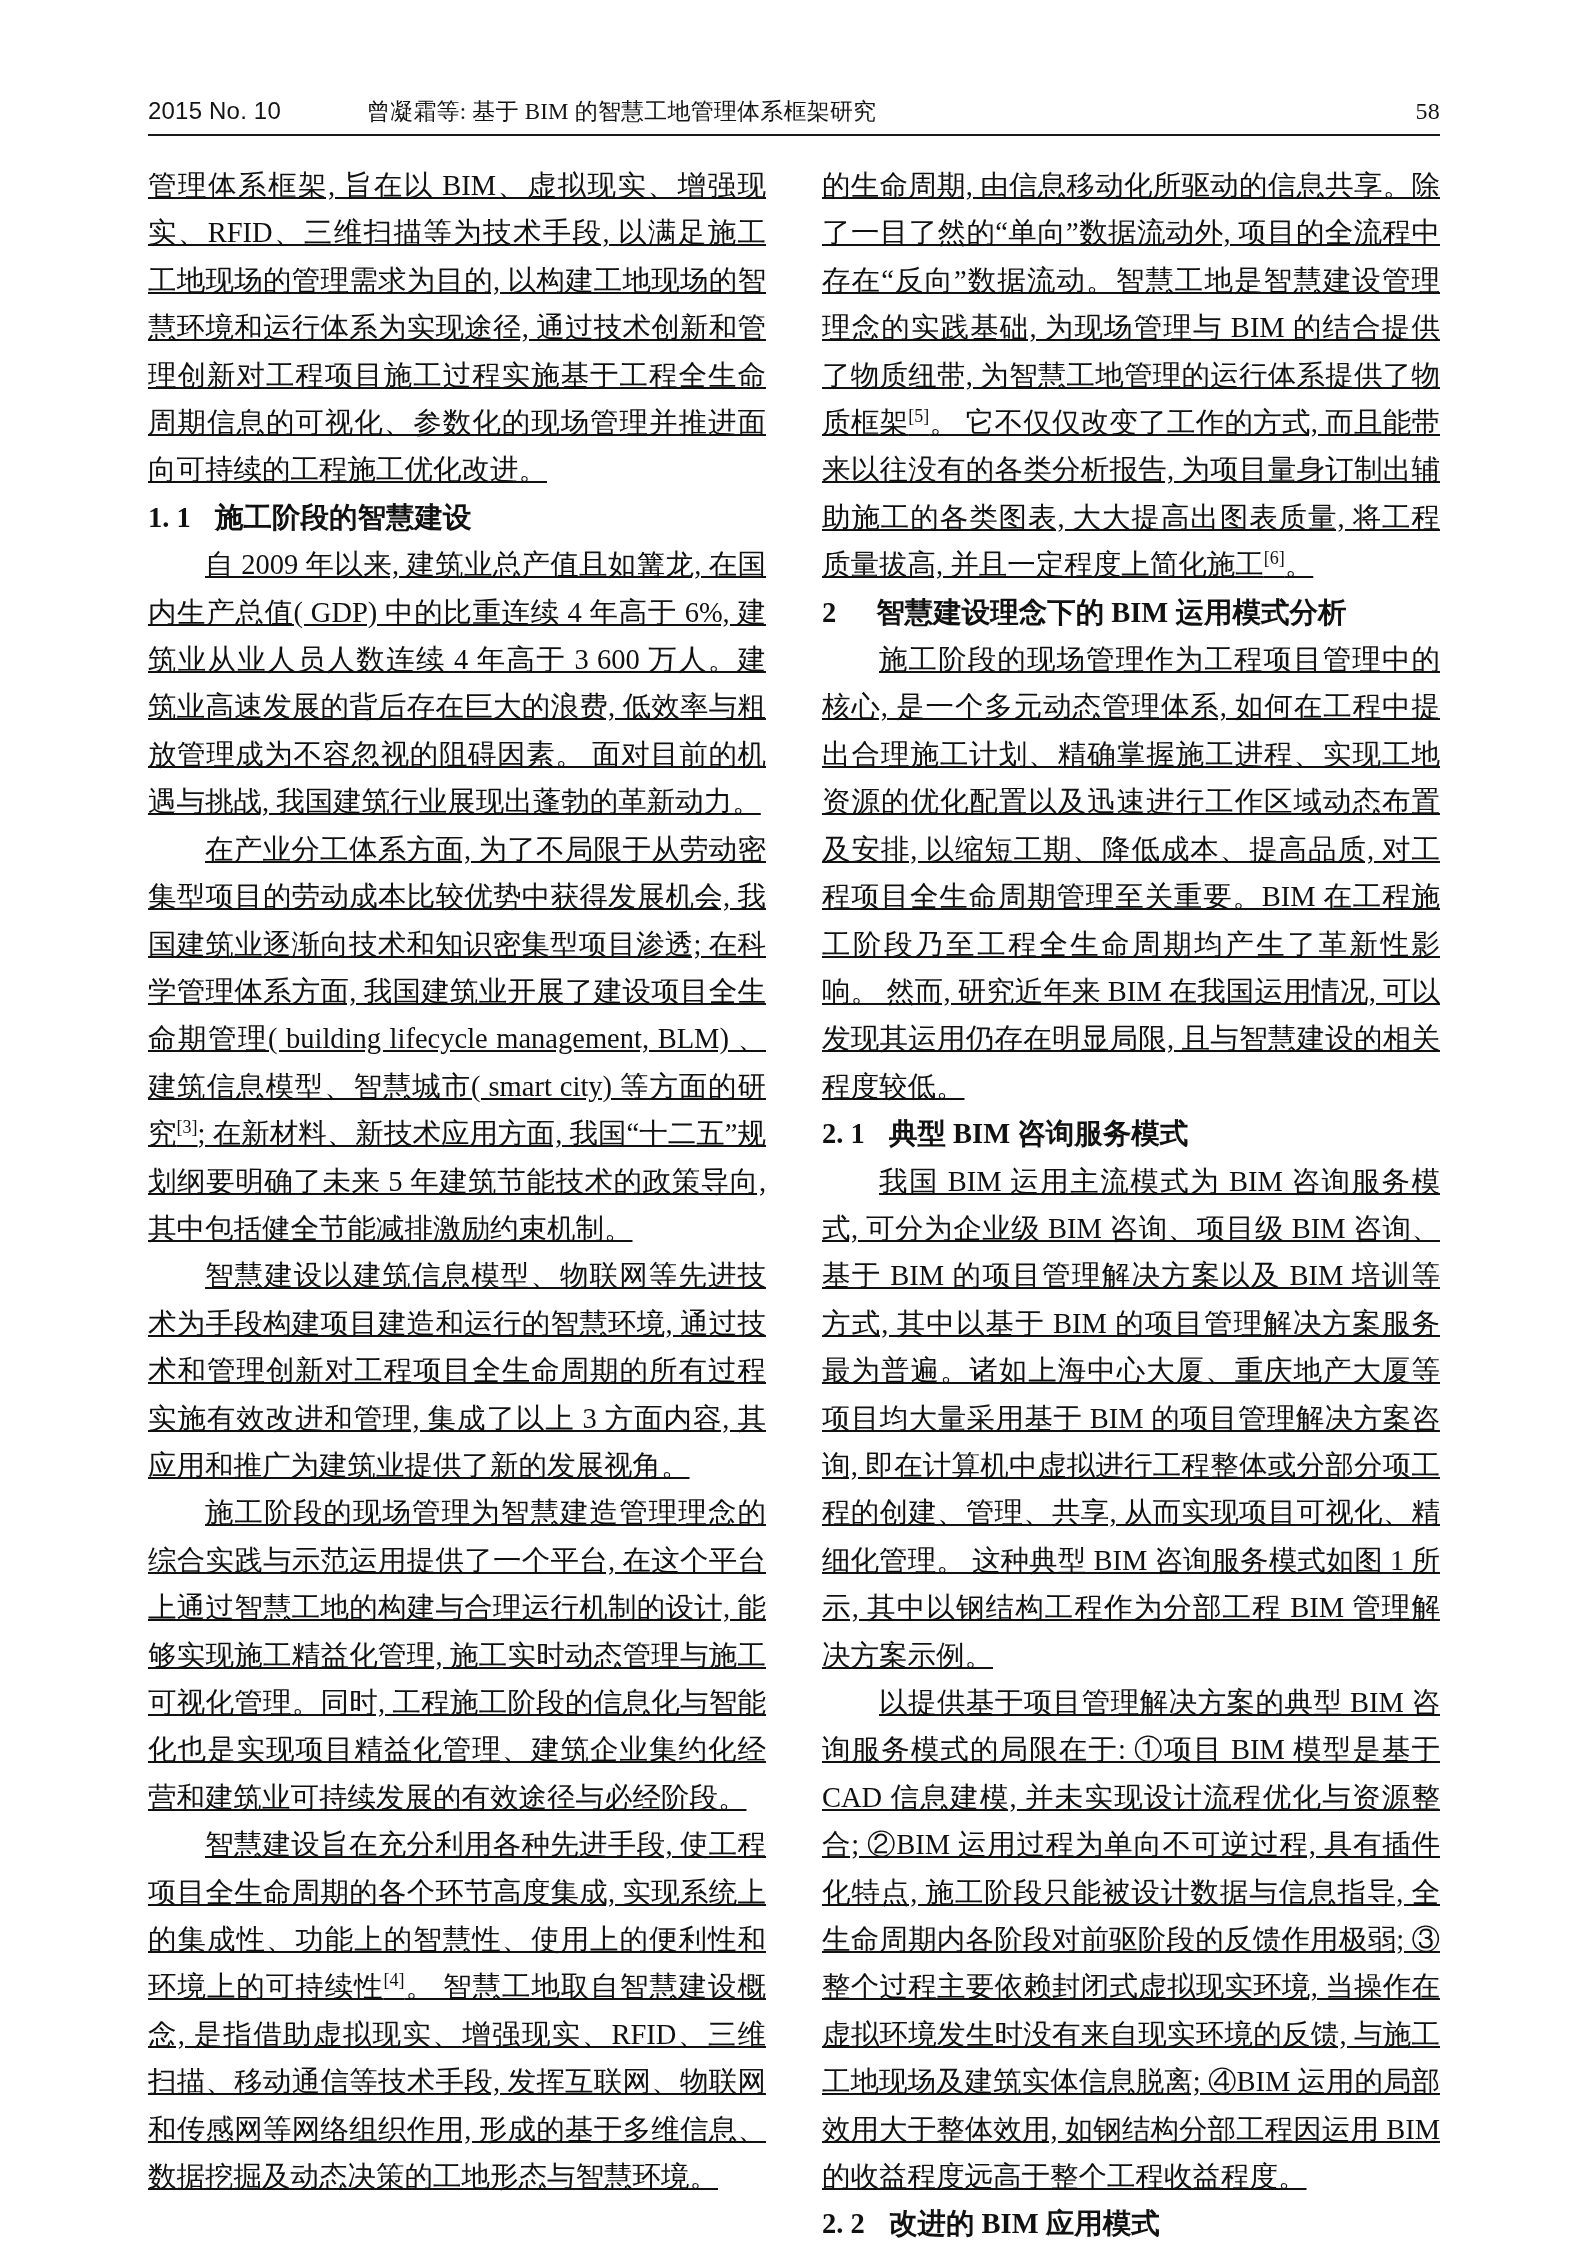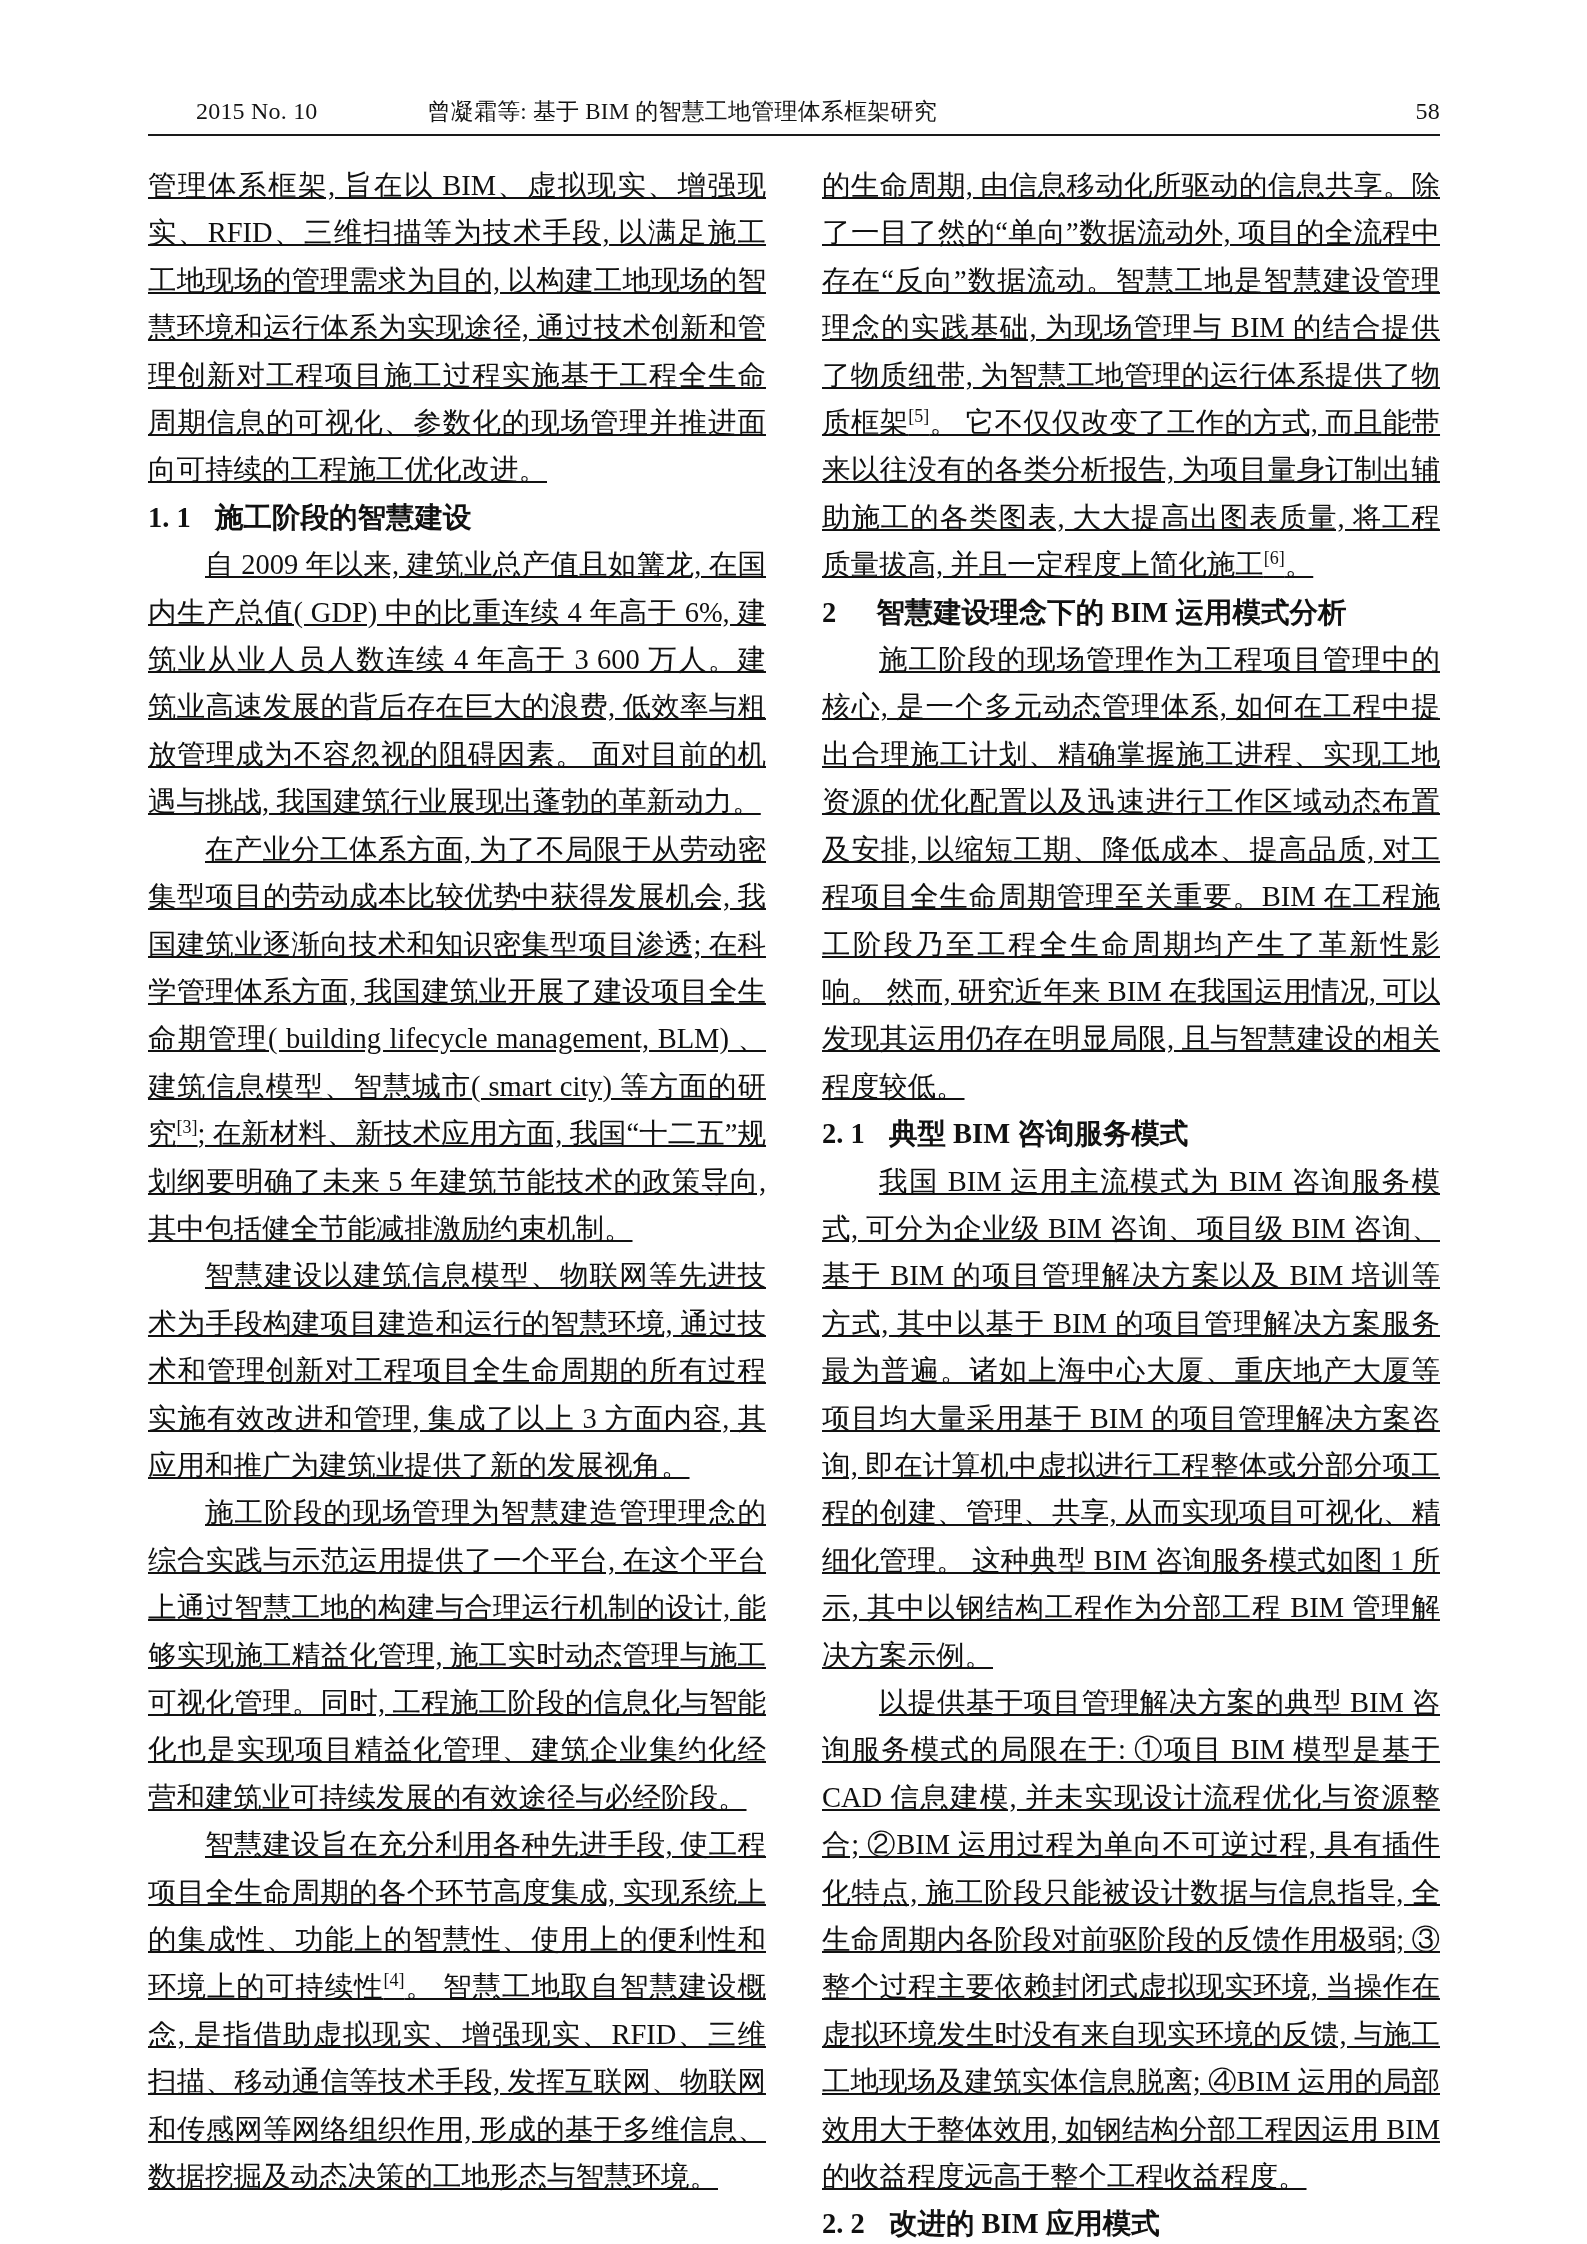--- a/index.html
+++ b/index.html
@@ -31,26 +31,25 @@
     width: 1292px;
     display: flex;
     align-items: baseline;
     justify-content: space-between;
     font-size: 24px;
     letter-spacing: 0.2px;
     color: #141414;
   }
   .rh-left {
     white-space: nowrap;
-    font-family: Liberation Serif, serif;
-    margin-left: 48px;
+    font-family: Liberation Sans, sans-serif;
   }
   .rh-center {
     white-space: nowrap;
-    margin-left: 110px;
+    margin-left: 86px;
     margin-right: auto;
     font-size: 23px;
   }
   .rh-right {
     white-space: nowrap;
     font-size: 24px;
   }
   .head-rule {
     position: absolute;
     left: 148px;

